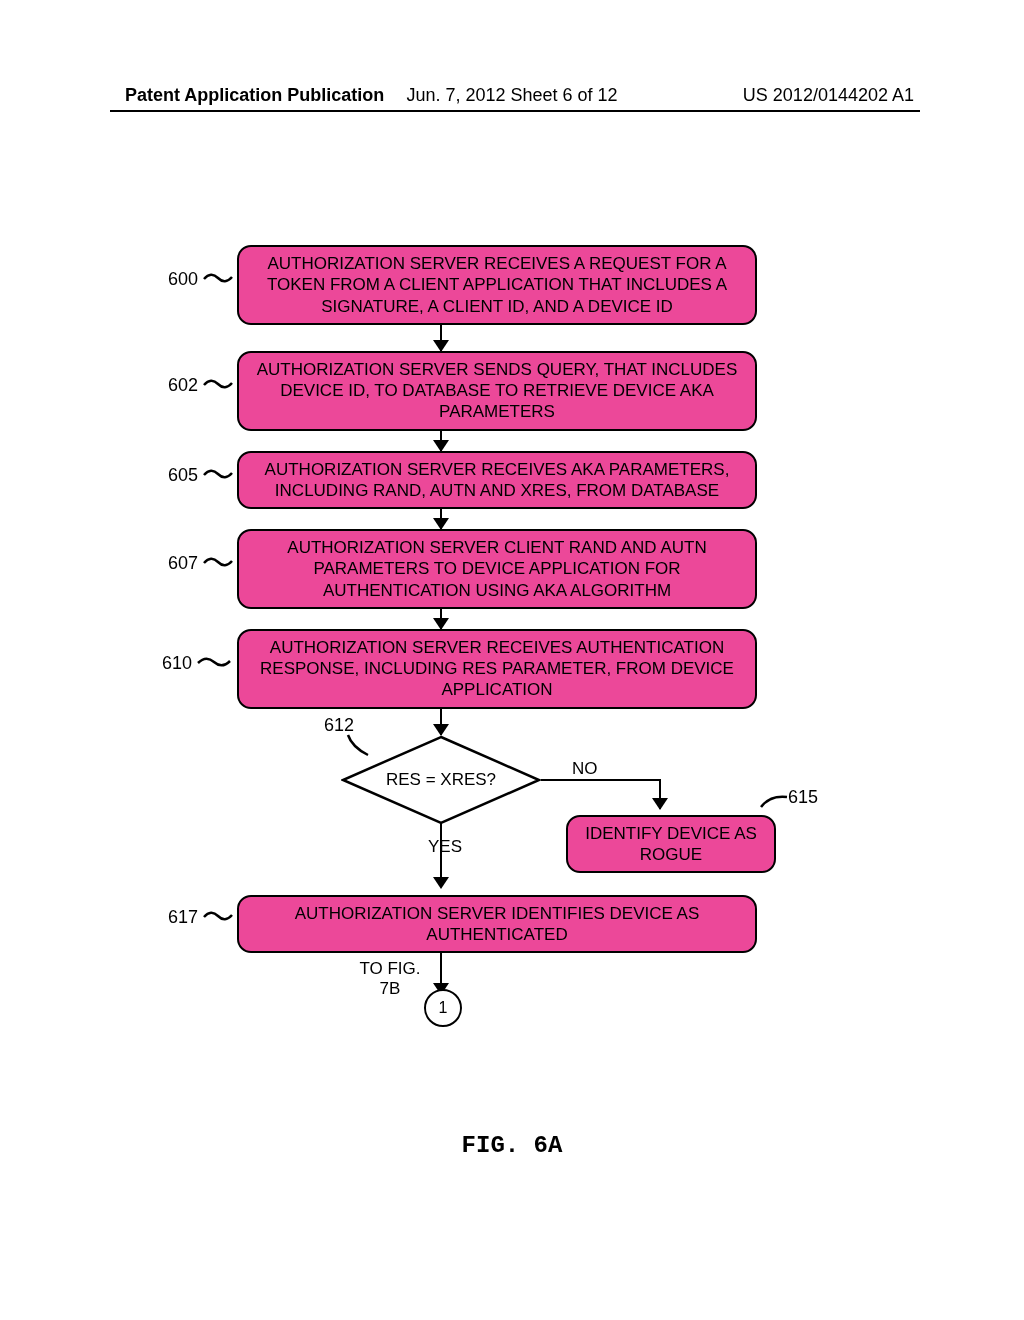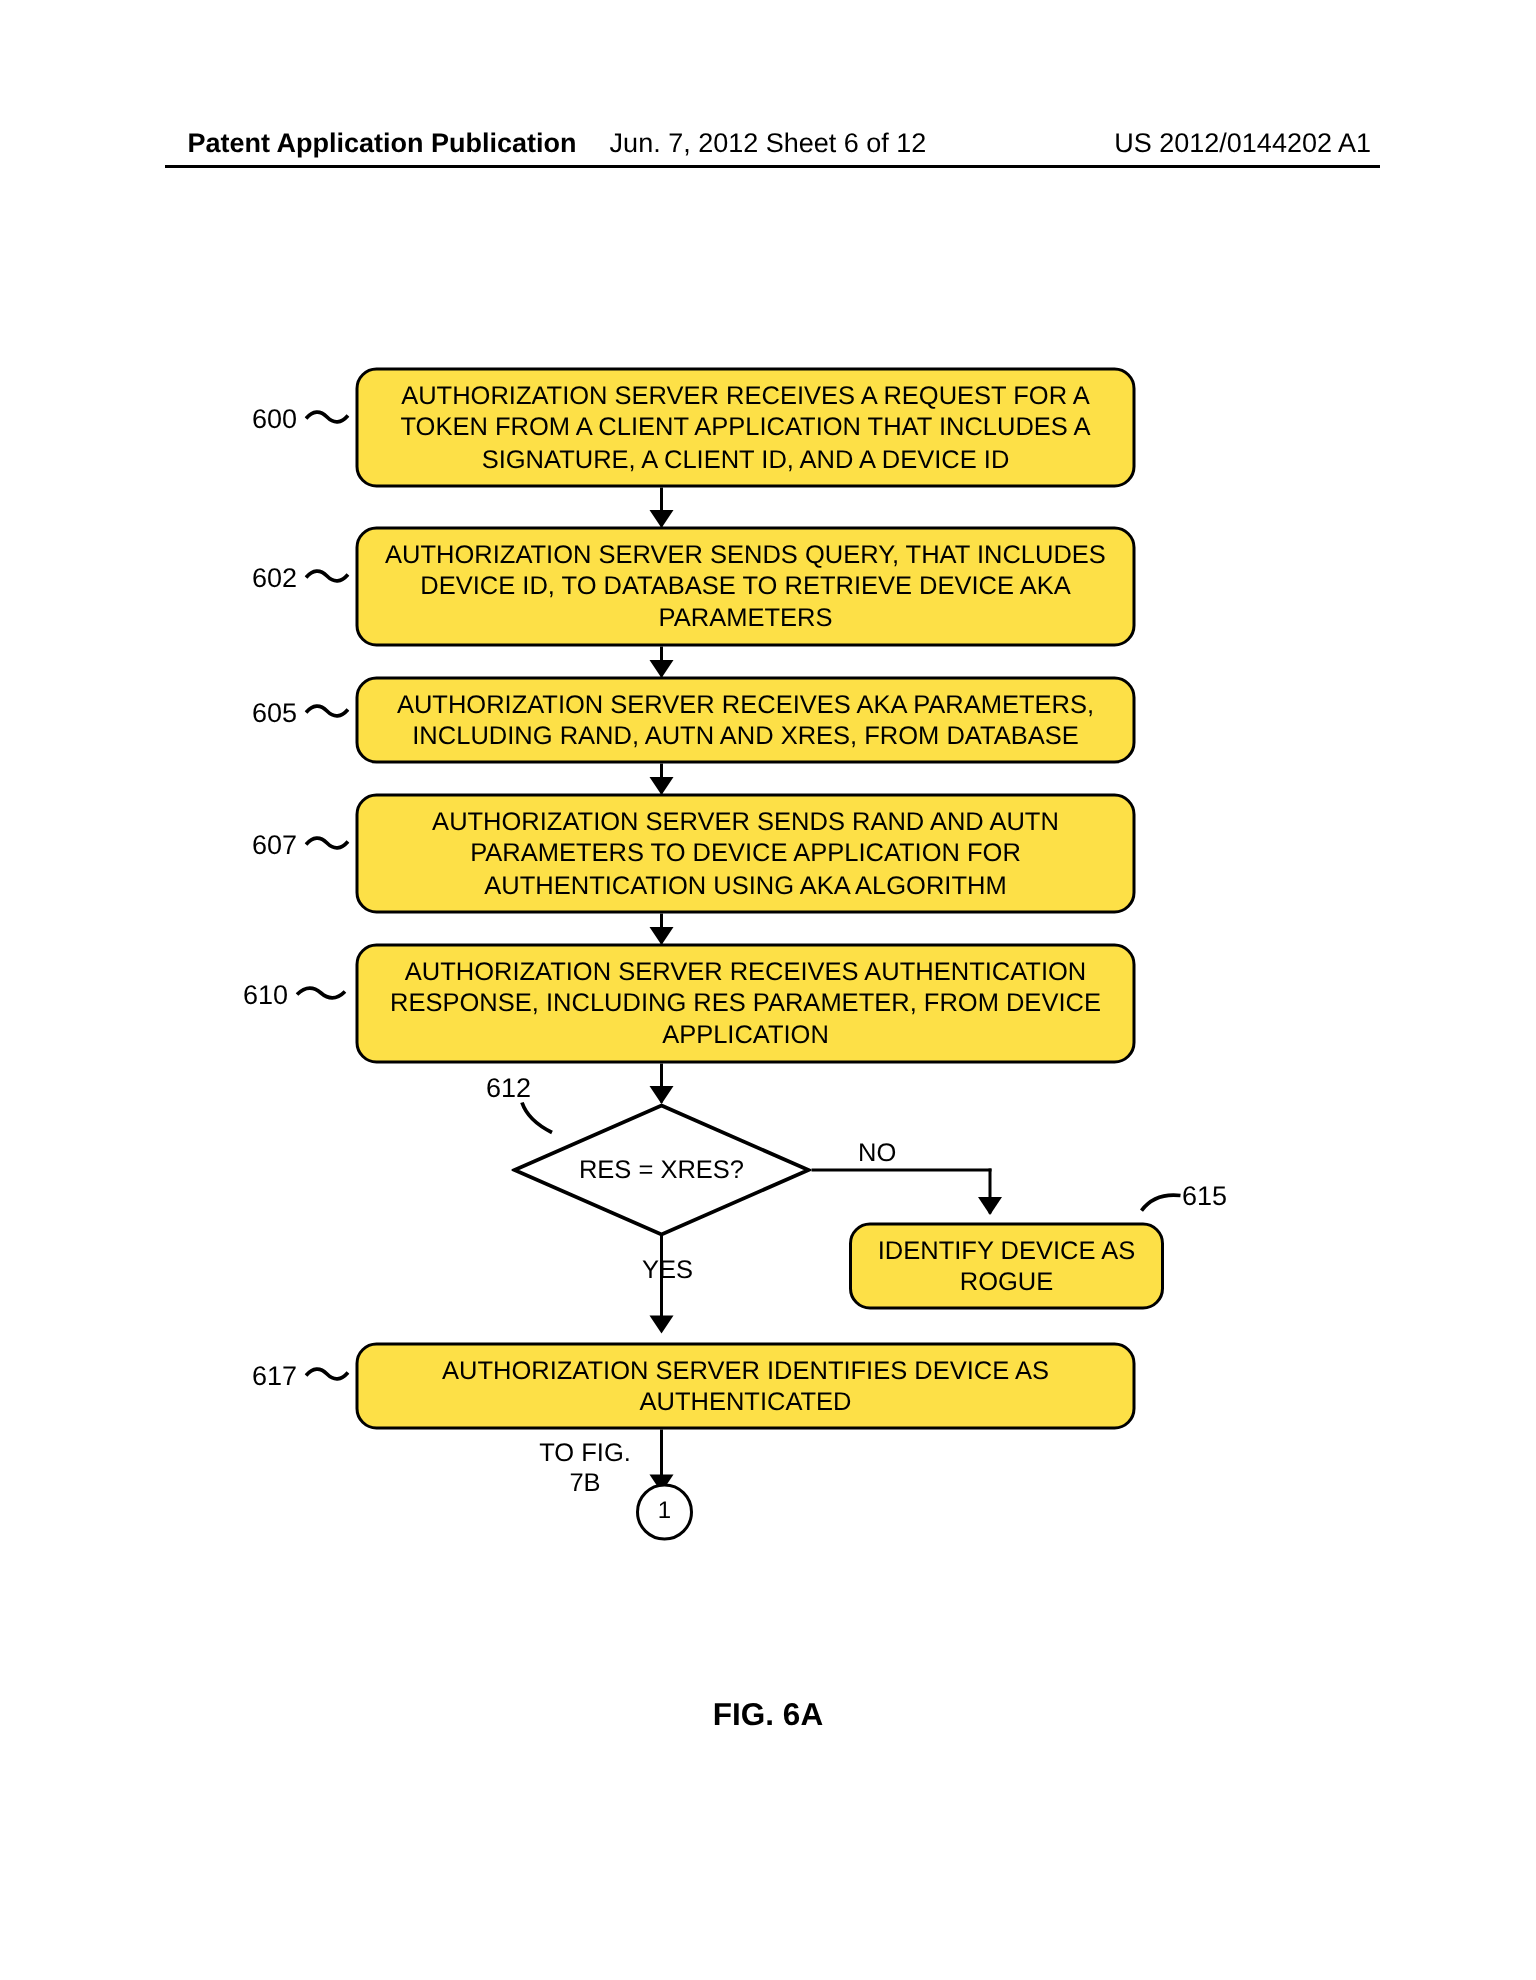--- a/index.html
+++ b/index.html
@@ -52,21 +52,21 @@
 
   .box {
     border: 2.5px solid #000;
     border-radius: 14px;
     padding: 6px 10px;
     text-align: center;
     font-family: Arial, sans-serif;
     font-size: 17px;
     line-height: 1.25;
     box-sizing: border-box;
-    background: #fde047;
+    background: #ec4899;
   }
 
   .ref {
     position: absolute;
     font-size: 18px;
     font-family: Arial, sans-serif;
   }
   .tilde {
     display: inline-block;
     width: 30px;
@@ -124,23 +124,23 @@
     align-items: center;
     justify-content: center;
     font-size: 16px;
     background: #fff;
   }
 
   .figcaption {
     position: absolute;
     left: 50%;
     transform: translateX(-50%);
-    font-size: 21px;
+    font-size: 24px;
     font-weight: bold;
-    font-family: Liberation Sans, sans-serif;
+    font-family: Liberation Mono, monospace;
   }
 
 </style>
 </head>
 <body>
 
 <div class="page">
 
   <div class="header">
     <span class="left">Patent Application Publication</span>
@@ -192,21 +192,21 @@
 
     <div class="step">
       <div class="ref" style="left:168px; top:24px;">
         <span>607</span>
         <span class="tilde">
           <svg width="30" height="14">
               <path d="M1 8 Q8 0 15 7 T29 6" stroke="#000" stroke-width="2.5" fill="none"></path>
             </svg>
         </span>
       </div>
-      <div class="box" style="width:520px; margin-left:237px;">AUTHORIZATION SERVER SENDS RAND AND AUTN PARAMETERS TO DEVICE APPLICATION FOR AUTHENTICATION USING AKA ALGORITHM</div>
+      <div class="box" style="width:520px; margin-left:237px;">AUTHORIZATION SERVER CLIENT RAND AND AUTN PARAMETERS TO DEVICE APPLICATION FOR AUTHENTICATION USING AKA ALGORITHM</div>
     </div>
     <div class="arrow-down" style="height:20px; margin-left:440px;"></div>
 
     <div class="step">
       <div class="ref" style="left:162px; top:24px;">
         <span>610</span>
         <span class="tilde">
           <svg width="34" height="14">
               <path d="M1 8 Q9 0 17 7 T33 6" stroke="#000" stroke-width="2.5" fill="none"></path>
             </svg>

